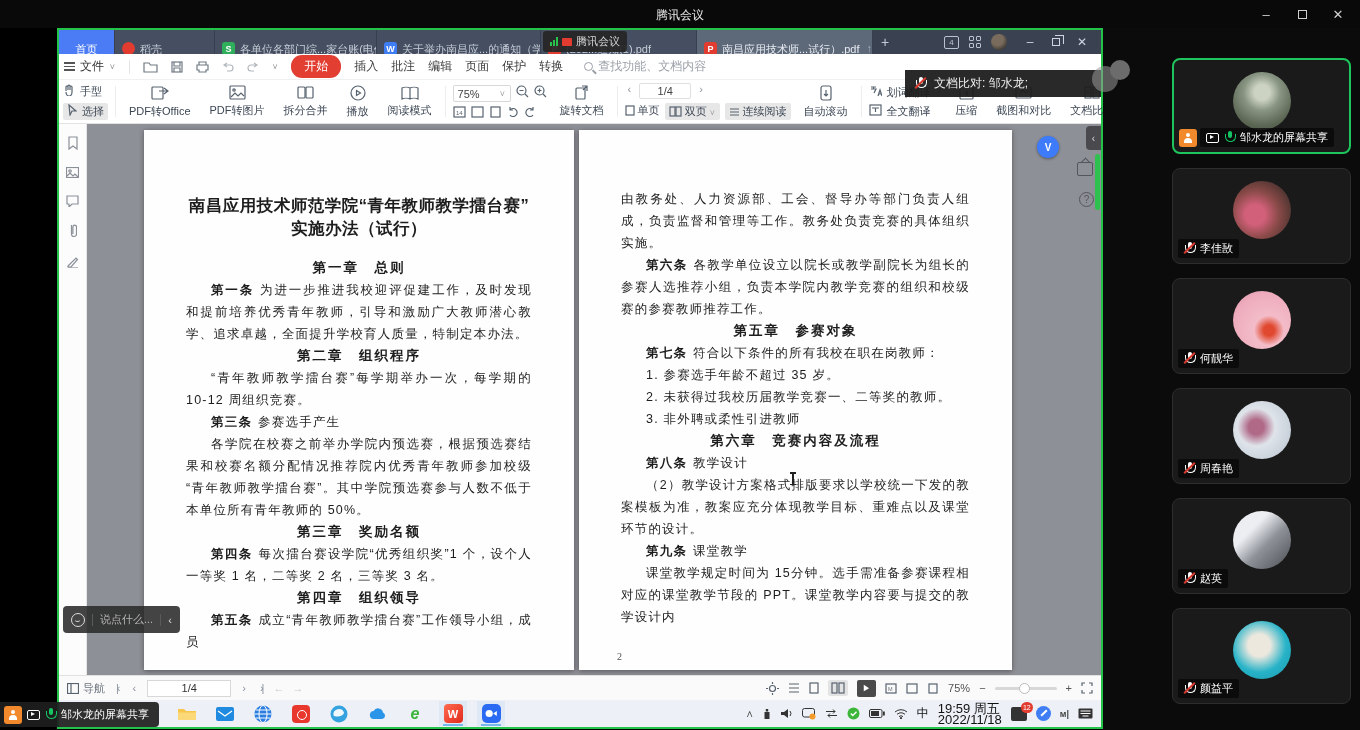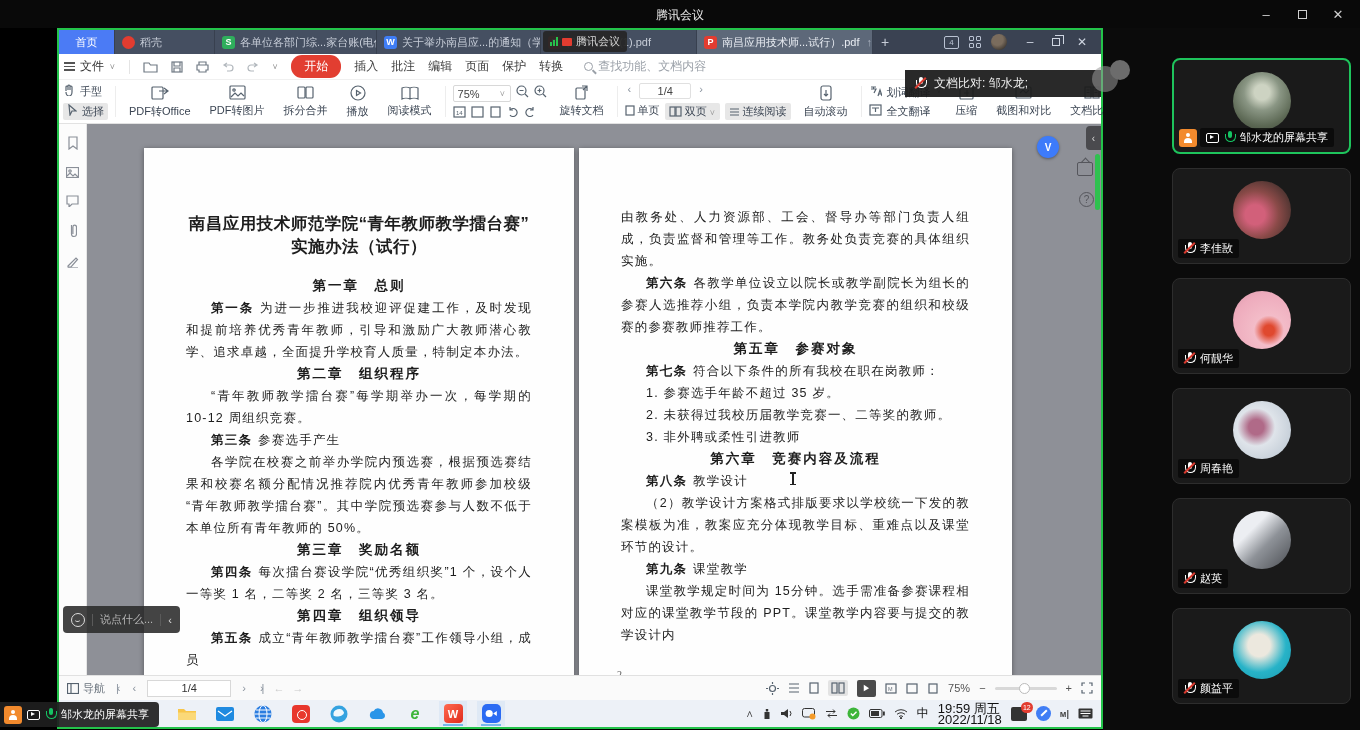--- a/index.html
+++ b/index.html
@@ -12,21 +12,21 @@
 .winctl{position:absolute;right:4px;top:0;display:flex;height:28px}
 .wbtn{width:36px;height:28px;display:flex;align-items:center;justify-content:center;color:#cfcfcf;font-size:13px}
 .maxsq{width:9px;height:9px;border:1px solid #cfcfcf}
 .restsq{width:8px;height:8px;border:1px solid #cfd6e2;position:relative}
 .restsq::before{content:"";position:absolute;left:2px;top:-4px;width:8px;height:8px;border:1px solid #cfd6e2;border-left:none;border-bottom:none}
 
 .share{position:absolute;left:57px;top:28px;width:1046px;height:701px;border:2px solid #23c34a;background:#fff}
 .share-in{position:relative;width:1042px;height:697px;display:flex;flex-direction:column}
 
 .tabbar{height:24px;background:#3a4252;display:flex;align-items:stretch;flex:none}
-.tab{display:flex;align-items:center;gap:5px;padding:0 7px;font-size:11px;color:#c7cdd8;background:#454f61;border-right:1px solid #38404f;white-space:nowrap;overflow:hidden;flex:none}
+.tab{display:flex;align-items:flex-start;gap:5px;padding:12px 7px;font-size:11px;color:#c7cdd8;background:#454f61;border-right:1px solid #38404f;white-space:nowrap;overflow:hidden;flex:none}
 .tab.home{background:#4b7bf5;color:#fff;width:56px;justify-content:center}
 .tab.current{background:#5d6879;color:#e8ecf2}
 .ticon{width:13px;height:13px;border-radius:3px;display:flex;align-items:center;justify-content:center;font-size:9px;color:#fff;font-weight:bold;flex:none}
 .tic-red{background:#e23c30;border-radius:50%}
 .tic-green{background:#2fae5c}
 .tic-blue{background:#3f7df5}
 .tic-pdf{background:#e23c30}
 .tclose,.tup{color:#aab2bf;font-size:11px;margin-left:2px}
 .newtab{width:24px;display:flex;align-items:center;justify-content:center;color:#c7cdd8;font-size:14px}
 .tb-right{margin-left:auto;display:flex;align-items:center;gap:10px;padding-right:6px}
@@ -57,21 +57,21 @@
 .tb-stack{display:flex;flex-direction:column;justify-content:center;gap:4px;flex:none}
 .tb-row{display:flex;align-items:flex-start;gap:5px;white-space:nowrap}
 .hl{background:#e7e7e7;border-radius:2px;padding:1px 4px}
 .zbox{width:58px;height:17px;border:1px solid #d8d8d8;border-radius:2px;display:flex;align-items:center;justify-content:space-between;padding:0 4px;color:#444}
 .pgbox{width:52px;height:16px;border:1px solid #e0e0e0;border-radius:2px;display:flex;align-items:center;justify-content:center;color:#444}
 .car{font-size:8px;color:#999}
 .navarrow{color:#8a939e;font-size:11px;padding:0 3px}
 
 .doc{position:relative;flex:1;background:#8e9097;overflow:hidden}
 .leftstrip{position:absolute;left:0;top:0;bottom:0;width:28px;background:#fcfcfc;border-right:1px solid #e6e6e6;display:flex;flex-direction:column;align-items:center;padding-top:12px;gap:17px}
-.pg{position:absolute;top:24px;height:540px;background:#fefefe;box-shadow:0 1px 5px rgba(0,0,0,.4)}
+.pg{position:absolute;top:6px;height:540px;background:#fefefe;box-shadow:0 1px 5px rgba(0,0,0,.4)}
 .pgL{left:85px;width:430px}
 .pgR{left:520px;width:433px}
 .pg-in{padding:64px 42px 0;font-family:"Liberation Serif","DejaVu Serif",serif;font-size:12.5px;line-height:22px;color:#1d1d1d;letter-spacing:1.2px;text-align:justify}
 .pgR .pg-in{padding-top:58px}
 .dt{font-family:"Liberation Sans",sans-serif;font-weight:bold;font-size:16.5px;line-height:23px;text-align:center;letter-spacing:.5px;margin-bottom:17px}
 .dh{font-weight:bold;text-align:center;font-size:13.5px;letter-spacing:2px}
 .dp{text-indent:2em}
 .dp.noind{text-indent:0}
 .lead{font-weight:bold;margin-right:6px}
 .pagenum{position:absolute;left:38px;bottom:8px;font-size:10px;color:#555;font-family:"Liberation Serif",serif}

